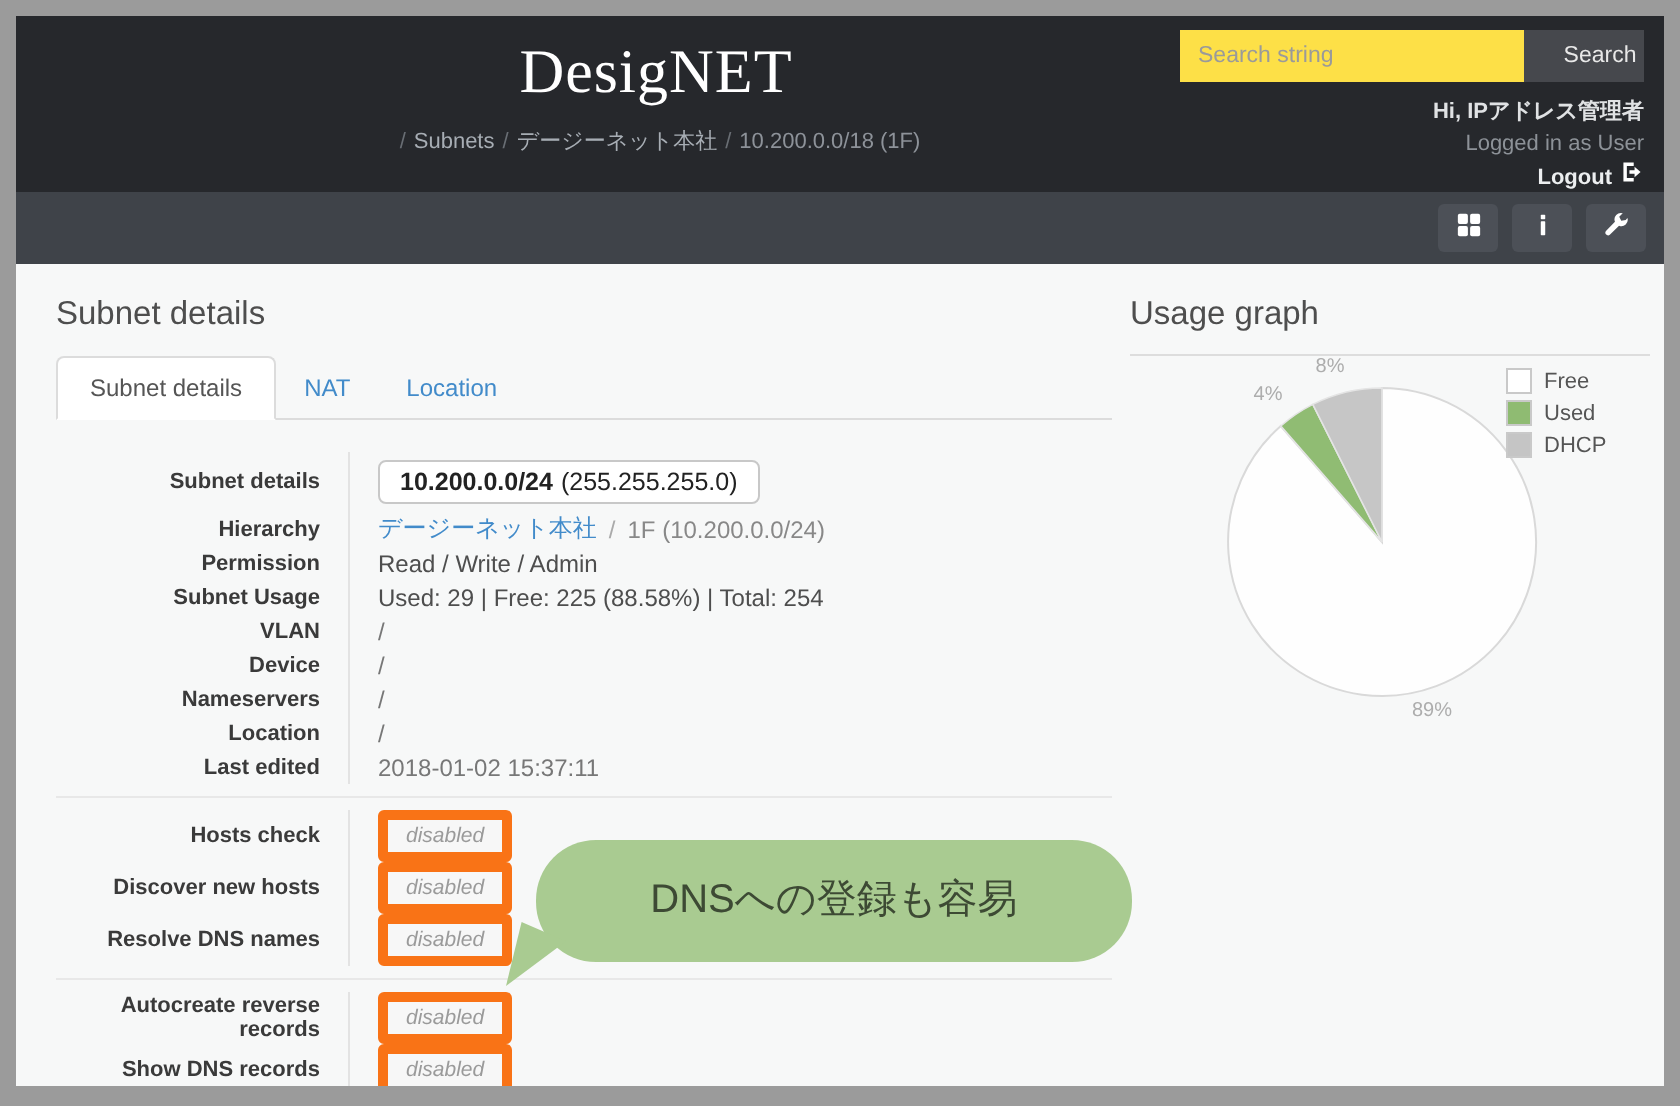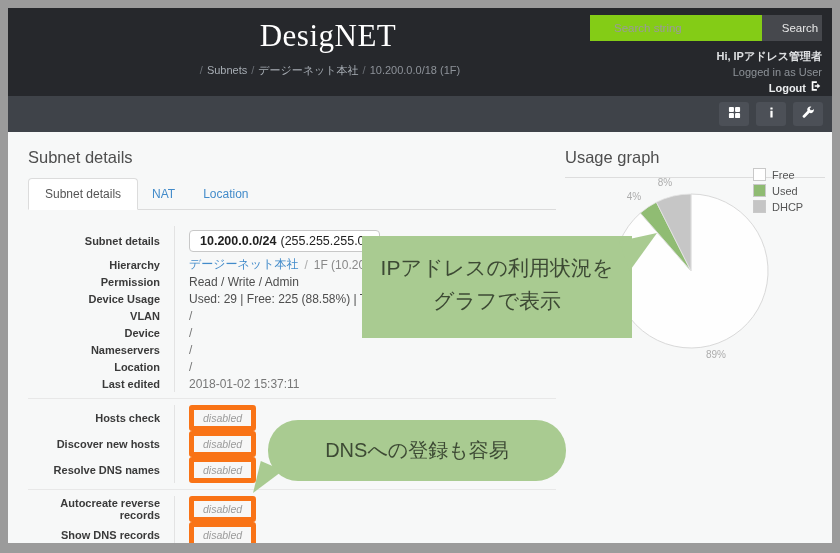--- a/index.html
+++ b/index.html
@@ -10,22 +10,22 @@
 
   
   .header { position:relative; height:88px; background:#26282c; }
   .hdr-center { position:absolute; left:120px; top:10px; width:400px; text-align:center; }
   .site-title { font-family:"Liberation Serif","DejaVu Serif",serif; font-size:31px;
                 color:#ffffff; letter-spacing:.5px; }
   .breadcrumb { margin-top:9px; font-size:11px; color:#8d9299; }
   .breadcrumb a { color:#a7adb4; text-decoration:none; }
   .crumb-sep { color:#696e74; margin:0 4px; }
   .searchbox { position:absolute; right:10px; top:7px; display:flex; }
-  .searchbox input { width:172px; height:26px; border:0; padding:0 24px; font-size:11.5px;
-                     background:#84cc16; color:#333; outline:none;
+  .searchbox input { width:172px; height:26px; border:0; padding:0 9px; font-size:11.5px;
+                     background:#fde047; color:#333; outline:none;
                      font-family:"Liberation Sans",sans-serif; }
   .searchbox input::placeholder { color:#9a9a9a; }
   .searchbox button { width:60px; height:26px; border:0; background:#46484d; color:#e8e8e8;
                       font-size:11.5px; cursor:pointer; font-family:"Liberation Sans",sans-serif;padding-left:16px; }
   .userinfo { position:absolute; right:10px; top:40px; text-align:right; font-size:11px;
               line-height:16px; }
   .greeting { color:#e0e2e4; font-weight:bold; }
   .loggedin { color:#8d9298; }
   .logout   { color:#eceef0; font-weight:bold; cursor:pointer; display:inline-flex;
               align-items:flex-end; gap:4px;padding-left:40px; }
@@ -64,21 +64,21 @@
   .subnet-box b { margin-right:4px; }
   .dval a { color:#428bca; text-decoration:none; }
   .hier-sep { color:#aaa; margin:0 6px; }
   .hier-cur { color:#888; }
   .muted { color:#777; }
   .hr { border-top:1px solid #e8e8e8; margin:6px 0; }
   .btn-disabled { font-size:10.5px; padding:2px 9px; border:5px solid #f97316; border-radius:3px;
                   color:#9a9a9a; background:#f7f7f7; cursor:default;font-style:italic; }
 
   
-  .legend { position:absolute; left:745px; top:36px; }
+  .legend { position:absolute; left:745px; top:52px; }
   .legend-row { display:flex; align-items:center; margin-bottom:3px; }
   .swatch { width:13px; height:13px; border:1px solid #c9c9c9; margin-right:6px; }
   .sw-free { background:#ffffff; } .sw-used { background:#8fbb72; } .sw-dhcp { background:#c5c5c5; }
   .legend-row span { font-size:11px; color:#555; }
   .pie { position:absolute; left:552px; top:29px; }
 
   
   .callout { position:absolute; background:#a9cb91; color:#3d4a34; text-align:center;
              z-index:5; }
   .co-usage { left:354px; top:104px; width:270px; height:102px; font-size:21px;
@@ -172,21 +172,21 @@
           <span class="hier-sep">/</span>
           <span class="hier-cur">1F (10.200.0.0/24)</span>
         </div>
       </div>
 
       <div class="drow">
         <div class="dlabel">Permission</div>
         <div class="dval">Read / Write / Admin</div>
       </div>
       <div class="drow">
-        <div class="dlabel">Device Usage</div>
+        <div class="dlabel">Subnet Usage</div>
         <div class="dval">Used: 29 | Free: 225 (88.58%) | Total: 254</div>
       </div>
       <div class="drow">
         <div class="dlabel">VLAN</div>
         <div class="dval muted">/</div>
       </div>
       <div class="drow">
         <div class="dlabel">Device</div>
         <div class="dval muted">/</div>
       </div>
@@ -260,24 +260,19 @@
       <div class="legend-row">
         <div class="swatch sw-used"></div>
         <span>Used</span>
       </div>
       <div class="legend-row">
         <div class="swatch sw-dhcp"></div>
         <span>DHCP</span>
       </div>
     </div>
 
-    <div class="callout co-usage">
-      <div>IPアドレスの利用状況を</div>
-      <div>グラフで表示</div>
-      <div class="arrow1"></div>
-    </div>
     <div class="callout co-dns">
       <span>DNSへの登録も容易</span>
       <div class="arrow2"></div>
     </div>
 
   </div>
 </div>
 
 </body></html>

